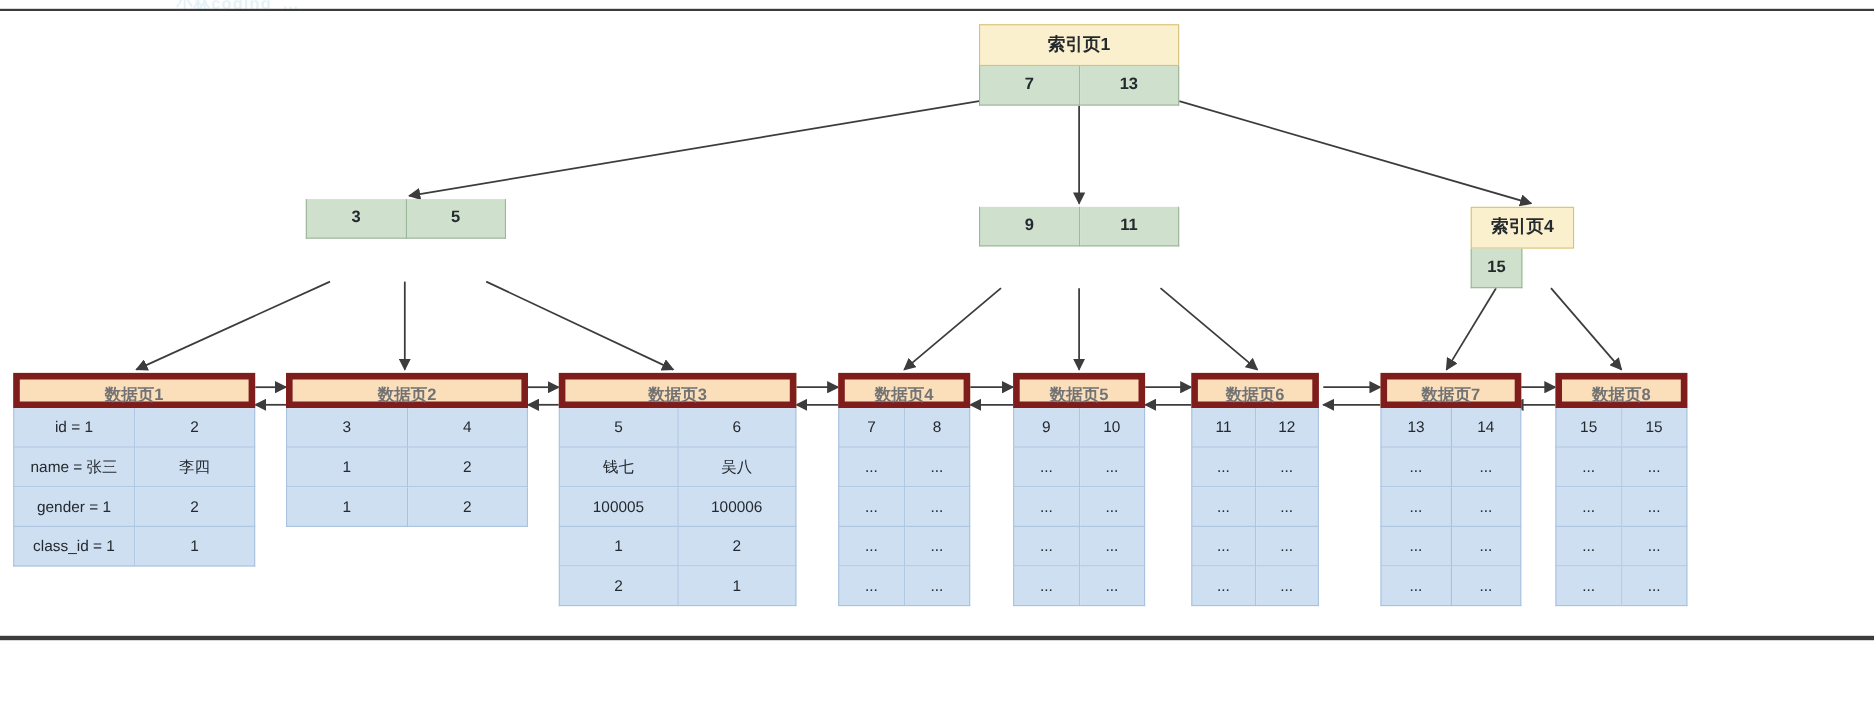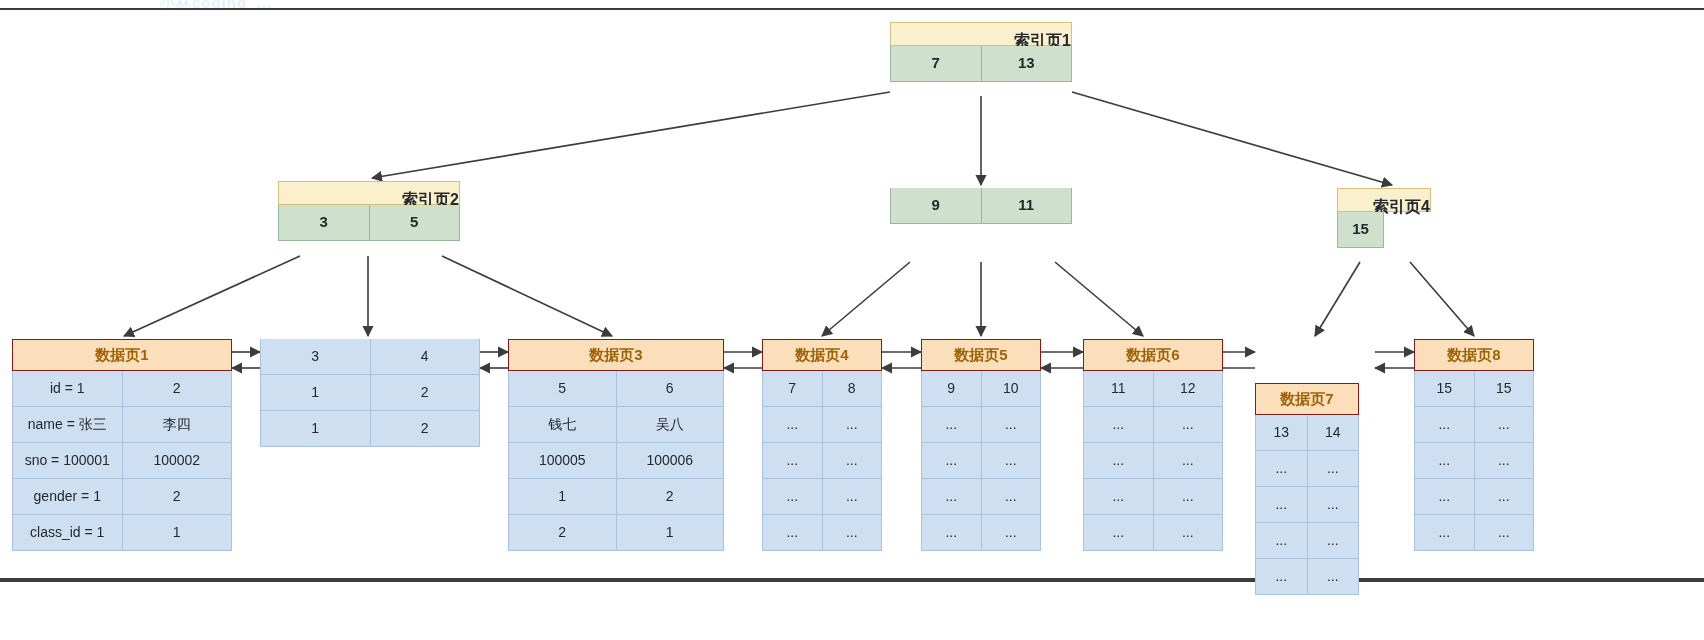--- a/index.html
+++ b/index.html
@@ -15,39 +15,39 @@
   .hrule{position:absolute;left:0;width:1704px;background:#3c3c3c;}
   .hrule.top{top:8px;height:2px;}
   .hrule.bottom{top:578px;height:4px;}
 
   
   .node{position:absolute;box-sizing:border-box;}
 
   .idx-title{
     box-sizing:border-box;
     background:#fbf0cd;border:1px solid #d6c17a;
-    height:24px;line-height:36px;text-align:right;
+    height:38px;line-height:36px;text-align:center;
     font-size:16px;font-weight:bold;color:#24292e;
   }
   .idx-keys{display:flex;box-sizing:border-box;}
   .idx-key{
     box-sizing:border-box;
     background:#cfe0cd;border:1px solid #9cb69a;border-top:none;
     height:36px;line-height:34px;text-align:center;
     font-size:15px;font-weight:bold;color:#24292e;
     flex:1 1 0;
   }
   .idx-key + .idx-key{border-left:none;}
 
   
   .dp-title{
     box-sizing:border-box;
-    background:#fbdfbb;border:1px solid #7f1d1d;
+    background:#fbdfbb;border:6px solid #7f1d1d;
     height:32px;line-height:30px;text-align:center;
-    font-size:15px;font-weight:bold;color:#a16207;
+    font-size:15px;font-weight:bold;color:#737373;
   }
   .dp-grid{display:flex;flex-direction:column;box-sizing:border-box;}
   .dp-row{display:flex;}
   .dp-cell{
     box-sizing:border-box;
     background:#cfdff2;border:1px solid #a9c2de;border-top:none;
     height:36px;line-height:34px;text-align:center;
     font-size:14px;color:#24292e;
     flex:1 1 0;overflow:hidden;white-space:nowrap;
   }
@@ -114,21 +114,20 @@
 
   <div id="index-layer">
       <div class="node" style="left: 890px; top: 22px; width: 182px;">
         <div class="idx-title">索引页1</div>
         <div class="idx-keys">
           <div class="idx-key">7</div>
           <div class="idx-key">13</div>
         </div>
       </div>
       <div class="node" style="left: 278px; top: 181px; width: 182px;">
-        <div class="idx-title">索引页2</div>
         <div class="idx-keys">
           <div class="idx-key">3</div>
           <div class="idx-key">5</div>
         </div>
       </div>
       <div class="node" style="left: 890px; top: 188px; width: 182px;">
         <div class="idx-keys">
           <div class="idx-key">9</div>
           <div class="idx-key">11</div>
         </div>
@@ -146,34 +145,31 @@
         <div class="dp-grid">
           <div class="dp-row">
             <div class="dp-cell">id = 1</div>
             <div class="dp-cell">2</div>
           </div>
           <div class="dp-row">
             <div class="dp-cell">name = 张三</div>
             <div class="dp-cell">李四</div>
           </div>
           <div class="dp-row">
-            <div class="dp-cell">sno = 100001</div>
-            <div class="dp-cell">100002</div>
-          </div>
-          <div class="dp-row">
             <div class="dp-cell">gender = 1</div>
             <div class="dp-cell">2</div>
           </div>
           <div class="dp-row">
             <div class="dp-cell">class_id = 1</div>
             <div class="dp-cell">1</div>
           </div>
         </div>
       </div>
       <div class="node" style="left: 260px; top: 339px; width: 220px;">
+        <div class="dp-title">数据页2</div>
         <div class="dp-grid">
           <div class="dp-row">
             <div class="dp-cell">3</div>
             <div class="dp-cell">4</div>
           </div>
           <div class="dp-row">
             <div class="dp-cell">1</div>
             <div class="dp-cell">2</div>
           </div>
           <div class="dp-row">
@@ -250,21 +246,21 @@
           <div class="dp-row">
             <div class="dp-cell">...</div>
             <div class="dp-cell">...</div>
           </div>
           <div class="dp-row">
             <div class="dp-cell">...</div>
             <div class="dp-cell">...</div>
           </div>
         </div>
       </div>
-      <div class="node" style="left: 1083px; top: 339px; width: 140px;">
+      <div class="node" style="left: 1083px; top: 339px; width: 116px;">
         <div class="dp-title">数据页6</div>
         <div class="dp-grid">
           <div class="dp-row">
             <div class="dp-cell">11</div>
             <div class="dp-cell">12</div>
           </div>
           <div class="dp-row">
             <div class="dp-cell">...</div>
             <div class="dp-cell">...</div>
           </div>
@@ -275,21 +271,21 @@
           <div class="dp-row">
             <div class="dp-cell">...</div>
             <div class="dp-cell">...</div>
           </div>
           <div class="dp-row">
             <div class="dp-cell">...</div>
             <div class="dp-cell">...</div>
           </div>
         </div>
       </div>
-      <div class="node" style="left: 1255px; top: 339px; width: 104px; margin-top: 44px;">
+      <div class="node" style="left: 1255px; top: 339px; width: 128px;">
         <div class="dp-title">数据页7</div>
         <div class="dp-grid">
           <div class="dp-row">
             <div class="dp-cell">13</div>
             <div class="dp-cell">14</div>
           </div>
           <div class="dp-row">
             <div class="dp-cell">...</div>
             <div class="dp-cell">...</div>
           </div>

